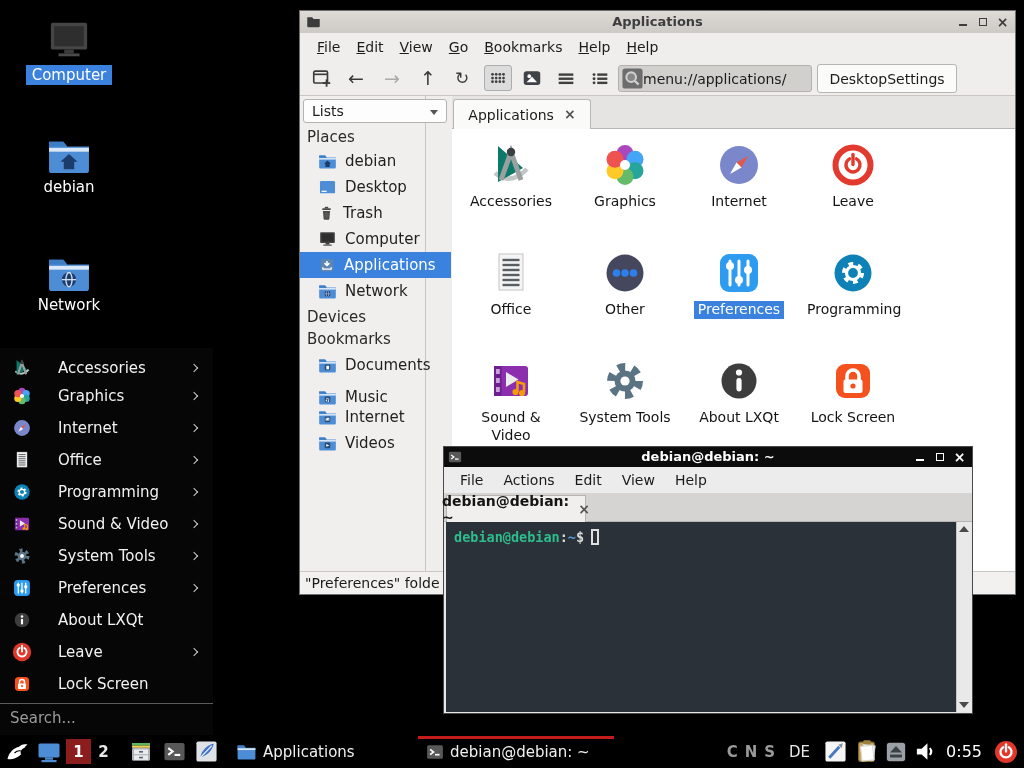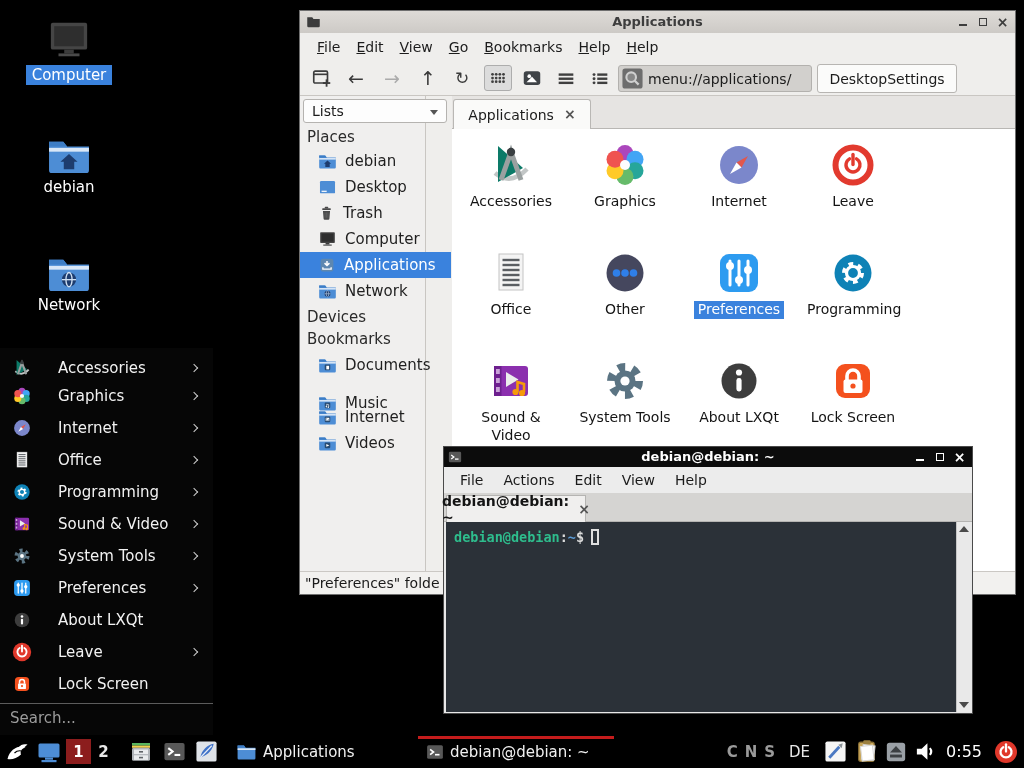--- a/index.html
+++ b/index.html
@@ -33,21 +33,21 @@
   .fm-titlebar { position:absolute; left:0; top:0; width:100%; height:22px; background:linear-gradient(#dedbd7,#cdcac6); color:#3d3d3d; }
   .fm-title { position:absolute; left:0; right:0; top:3px; text-align:center; font-size:13px; font-weight:bold; color:#3d3d3d; }
   .fm-menubar { position:absolute; left:0; top:22px; width:100%; height:27px; background:#efeeec; display:flex; align-items:center; padding-left:10px; gap:2px; }
   .fm-mb-item { display:inline-block; font-size:14px; color:#1c1c1c; padding:2px 7px; }
   .fm-mb-item::first-letter { text-decoration:underline; }
   .fm-toolbar { position:absolute; left:0; top:49px; width:100%; height:36px; background:#efeeec; border-bottom:1px solid #c9c6c2; }
   .tbtn { position:absolute; top:5px; width:28px; height:26px; display:flex; align-items:center; justify-content:center; font-size:19px; color:#3a3a3a; border-radius:3px; }
   .tbtn.disabled { color:#ababab; }
   .tbtn.pressed { background:#dcdcdc; border:1px solid #adadad; }
   .fm-address { position:absolute; left:318px; top:5px; width:194px; height:27px; background:#d2d0cd; border:1px solid #b3b1ae; border-radius:3px; display:flex; align-items:center; }
-  .fm-address .addr-text { font-size:14px; color:#1c1c1c; margin-left:5px; white-space:nowrap; }
+  .fm-address .addr-text { font-size:14px; color:#1c1c1c; white-space:nowrap; }
   .fm-dsbtn { position:absolute; left:517px; top:4px; width:140px; height:29px; background:#fbfbfa; border:1px solid #b7b5b2; border-radius:3px; display:flex; align-items:center; justify-content:center; font-size:14px; color:#1c1c1c; }
   
   .fm-side { position:absolute; left:0; top:85px; width:126px; height:475px; background:#f0efee; border-right:1px solid #c9c6c2; }
   .fm-combo { position:absolute; left:3px; top:3px; width:144px; height:24px; background:#fdfdfd; border:1px solid #b5b3b0; border-radius:3px; font-size:14px; color:#1c1c1c; display:flex; align-items:center; padding-left:8px; }
   .combo-arrow { position:absolute; right:8px; top:10px; width:0; height:0; border-left:4px solid transparent; border-right:4px solid transparent; border-top:5px solid #555; }
   .side-row { position:absolute; left:0; width:151px; height:26px; display:flex; align-items:center; font-size:15px; color:#1f1f1f; }
   .side-row .s-ic { margin-left:18px; }
   .side-row .s-lb { margin-left:8px; white-space:nowrap; }
   .side-row.selected { background:#3a82dd; }
   .side-row.selected .s-lb { color:#fff; }
@@ -568,21 +568,21 @@
       <span class="s-lb">Network</span>
     </div>
     <div class="side-hdr" style="top:212px">Devices</div>
     <div class="side-hdr" style="top:234px">Bookmarks</div>
     <div class="side-row" style="top:256px">
       <svg class="ic s-ic" width="19" height="16">
           <use href="#s-doc-folder"></use>
         </svg>
       <span class="s-lb">Documents</span>
     </div>
-    <div class="side-row" style="top:294px">
+    <div class="side-row" style="top:288px">
       <svg class="ic s-ic" width="19" height="16">
           <use href="#s-music-folder"></use>
         </svg>
       <span class="s-lb">Music</span>
     </div>
     <div class="side-row" style="top:308px">
       <svg class="ic s-ic" width="19" height="16">
           <use href="#s-pic-folder"></use>
         </svg>
       <span class="s-lb">Internet</span>

